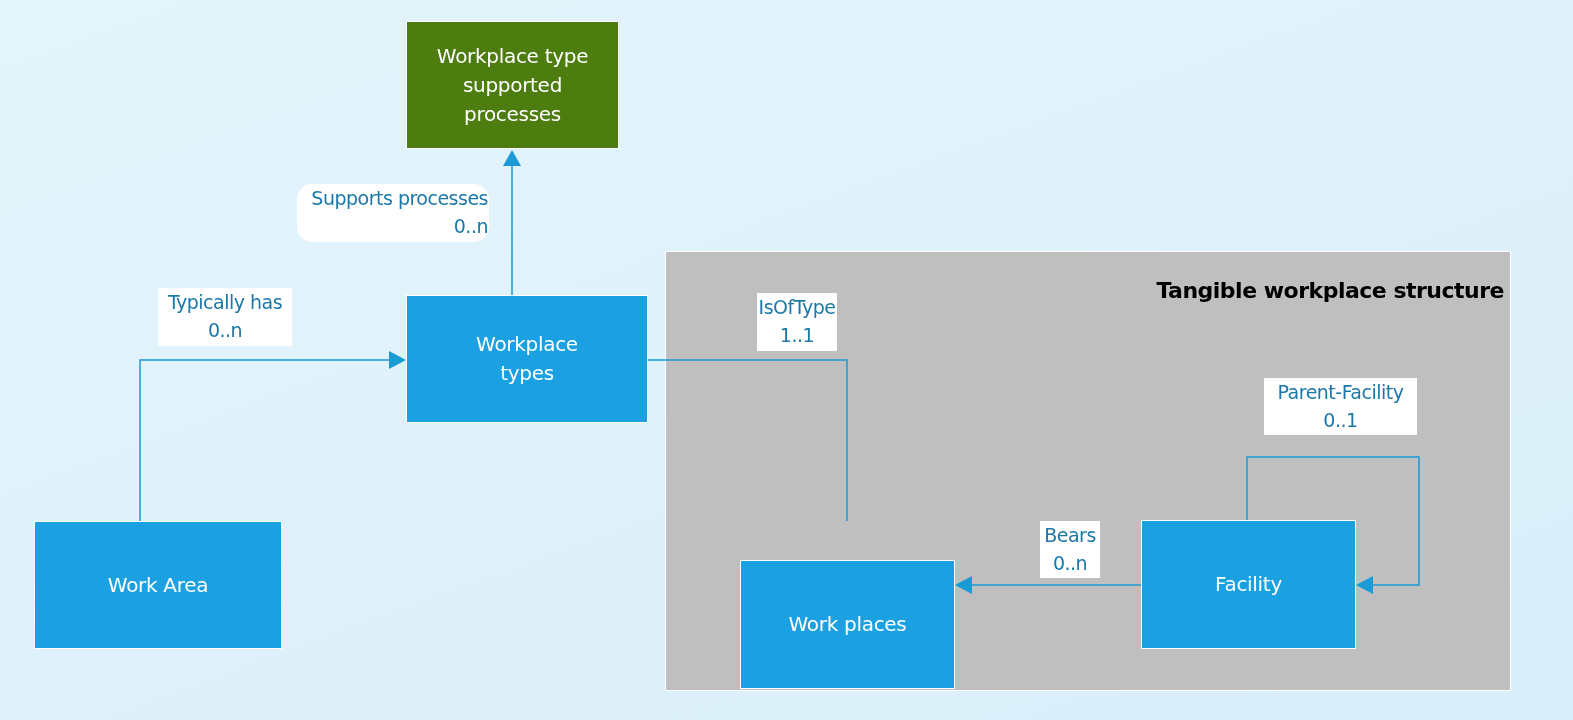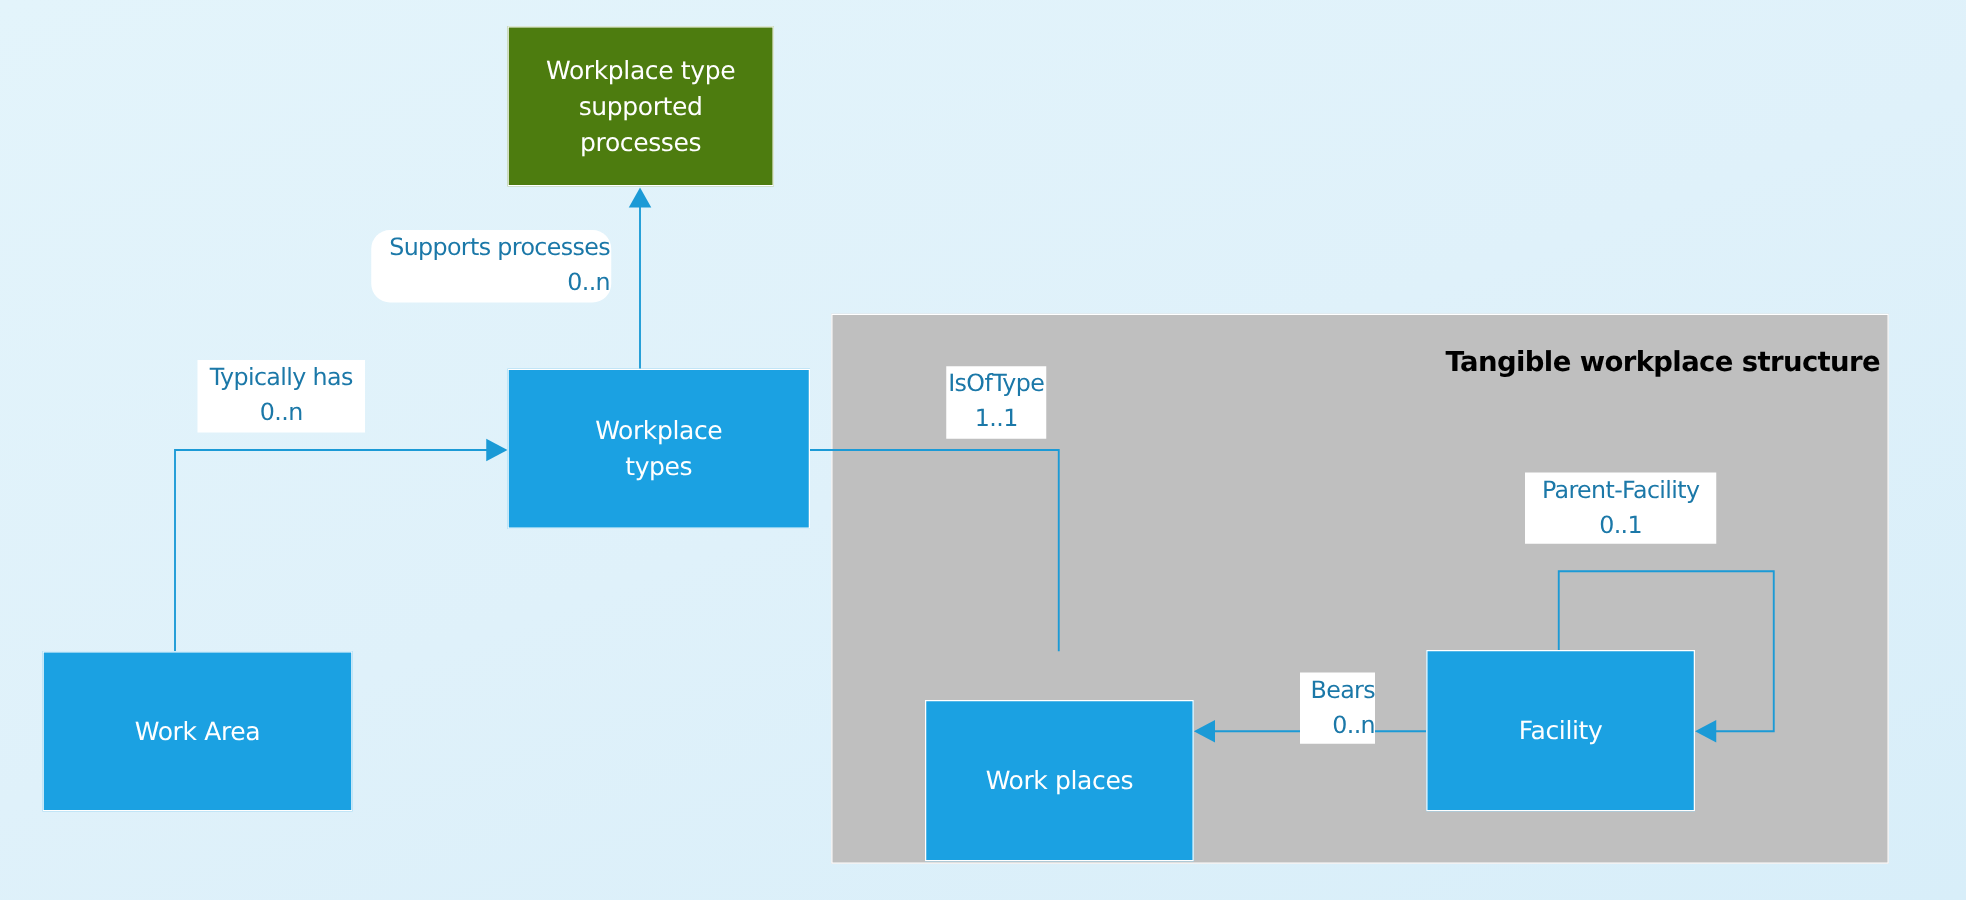--- a/index.html
+++ b/index.html
@@ -98,17 +98,17 @@
 
 <div class="label right" style="left:297px; top:184px; width:192px; height:58px; padding-right:1px;border-radius:15px;">Supports processes
 0..n</div>
 
 <div class="label center" style="left:158px; top:288px; width:134px; height:58px;">Typically has
 0..n</div>
 
 <div class="label center" style="left:757px; top:293px; width:80px; height:58px;">IsOfType
 1..1</div>
 
-<div class="label center" style="left:1040px; top:538px; width:60px; height:57px;text-align:right;">Bears
+<div class="label center" style="left:1040px; top:521px; width:60px; height:57px;">Bears
 0..n</div>
 
-<div class="label center" style="left:1220px; top:378px; width:153px; height:57px;">Parent-Facility
+<div class="label center" style="left:1264px; top:378px; width:153px; height:57px;">Parent-Facility
 0..1</div>
 
 </body></html>

